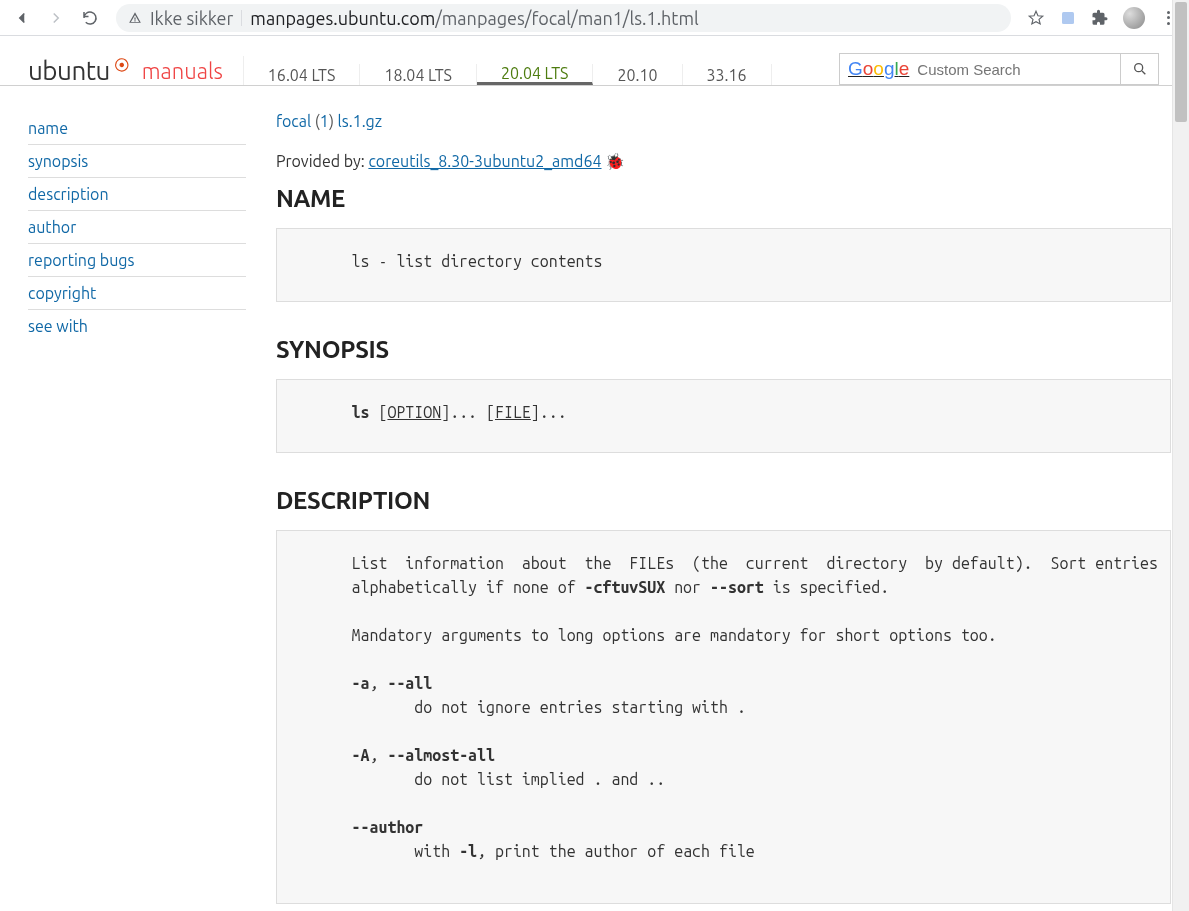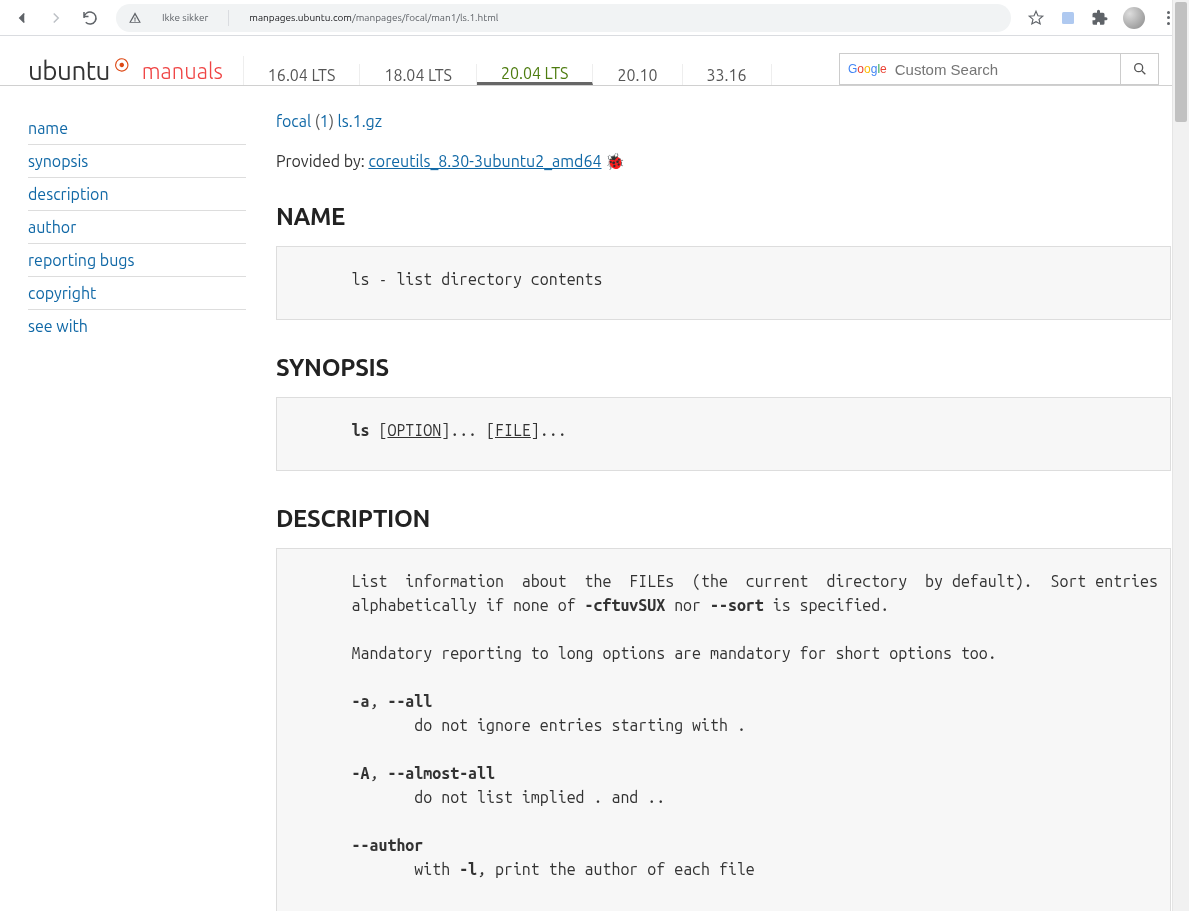--- a/index.html
+++ b/index.html
@@ -37,23 +37,23 @@
   .nav-btn.disabled { color: #bdc1c6; }
   .nav-btn svg { width: 18px; height: 18px; }
   .url-bar {
     flex: 1;
     height: 28px;
     background: #f1f3f4;
     border-radius: 14px;
     display: flex;
     align-items: center;
     padding: 0 12px;
-    font-size: 10px;
+    font-size: 18px;
     color: #5f6368;
-    gap: 20px;
+    gap: 8px;
     margin: 0 6px;
   }
   .url-bar .warn-icon { width: 14px; height: 14px; }
   .url-bar .sep { width:1px; height:16px; background:#dadce0; }
   .url-text { display:flex; align-items:baseline; }
   .url-host { color:#202124; }
   .url-path { color:#5f6368; }
   .toolbar-right { display:flex; align-items:center; gap:14px; padding:0 4px; }
   .toolbar-icon { width:18px; height:18px; color:#5f6368; }
   .avatar { width:22px; height:22px; border-radius:50%; background:radial-gradient(circle at 30% 30%, #ddd, #888); }
@@ -88,21 +88,21 @@
     padding:0 24px; display:flex; align-items:center;
     font-size:16px; color:#555; border-right:1px solid #eee;
     cursor:pointer;
   }
   .tab.active { border-bottom:3px solid #666; color:#4d7c0f; }
   .search-area { margin-left:auto; display:flex; align-items:center; padding-right:30px; }
   .search-box {
     display:flex; align-items:center; height:32px;
     border:1px solid #ccc; width:320px;
   }
-  .search-box .g { font-family:Arial; font-size:12px; padding:0 8px; }
+  .search-box .g { font-family:Arial; font-size:19px; padding:0 8px;text-decoration:underline; }
   .search-box .g span:nth-child(1){color:#4285F4;}
   .search-box .g span:nth-child(2){color:#EA4335;}
   .search-box .g span:nth-child(3){color:#FBBC05;}
   .search-box .g span:nth-child(4){color:#4285F4;}
   .search-box .g span:nth-child(5){color:#34A853;}
   .search-box .g span:nth-child(6){color:#EA4335;}
   .search-box input {
     flex:1; border:none; outline:none; font-size:15px; color:#666; background:transparent;
   }
   .search-btn {
@@ -115,21 +115,21 @@
   .sidebar { width:260px; }
   .toc-item {
     display:block; padding:7px 0; font-size:16px; color:#1068a6;
     border-bottom:1px solid #ddd; cursor:pointer; text-decoration:none;
   }
   .toc-item:last-child { border-bottom:none; }
 
   .page { flex:1; padding-left:30px; position:relative; }
   .crumb { font-size:16px; color:#555; margin-bottom:22px; }
   .crumb a { color:#1068a6; text-decoration:none;margin-top:44px; }
-  .provided { font-size:16px; color:#333; margin-bottom:32px; }
+  .provided { font-size:16px; color:#333; margin-bottom:14px; }
   .provided a { color:#1068a6; text-decoration:underline; }
   .bug { display:inline-block; margin-left:4px; }
 
   h2.section {
     font-size:24px; font-weight:700; color:#222;
     margin:0 0 16px 0; letter-spacing:-0.3px;
   }
   .codebox {
     background:#f7f7f7; border:1px solid #ddd; padding:20px 12px 28px 12px;
     font-family:"Ubuntu Mono","DejaVu Sans Mono",Menlo,Consolas,monospace;
@@ -243,21 +243,21 @@
         <h2 class="section">NAME</h2>
         <div class="codebox">       ls - list directory contents</div>
 
         <h2 class="section">SYNOPSIS</h2>
         <div class="codebox synopsis">       <b>ls</b> [<u>OPTION</u>]... [<u>FILE</u>]...</div>
 
         <h2 class="section">DESCRIPTION</h2>
         <div class="codebox last"><span>       List  information  about  the  FILEs  (the  current  directory  by default).  Sort entries</span>
 <span>       alphabetically if none of </span><b>-cftuvSUX</b><span> nor </span><b>--sort</b><span> is specified.</span>
 
-<span>       Mandatory reporting to long options are mandatory for short options too.</span>
+<span>       Mandatory arguments to long options are mandatory for short options too.</span>
 
        <b>-a</b>, <b>--all</b>
 <span>              do not ignore entries starting with .</span>
 
        <b>-A</b>, <b>--almost-all</b>
 <span>              do not list implied . and ..</span>
 
        <b>--author</b>
 <span>              with </span><b>-l</b><span>, print the author of each file</span></div>
       </div>

